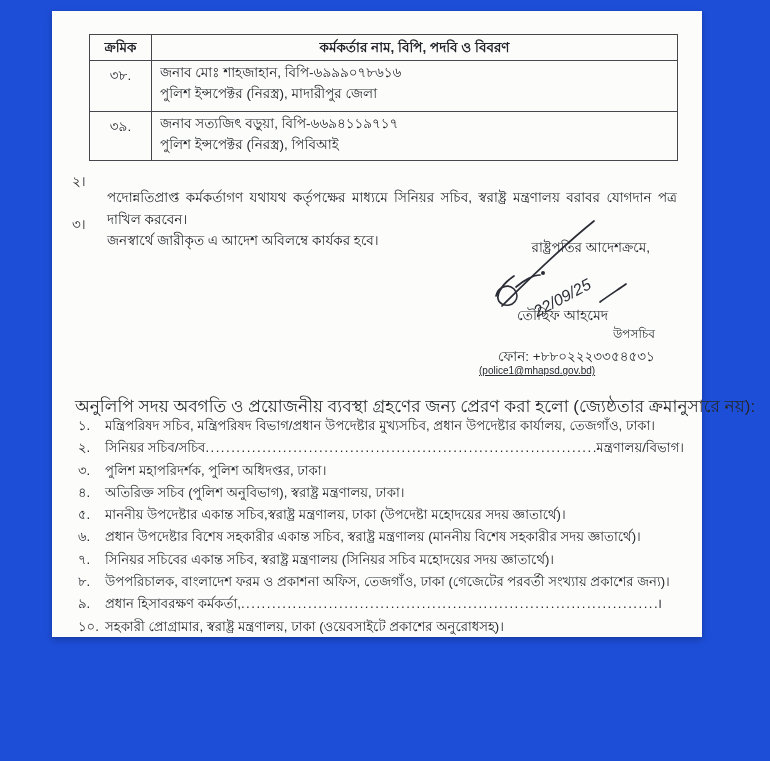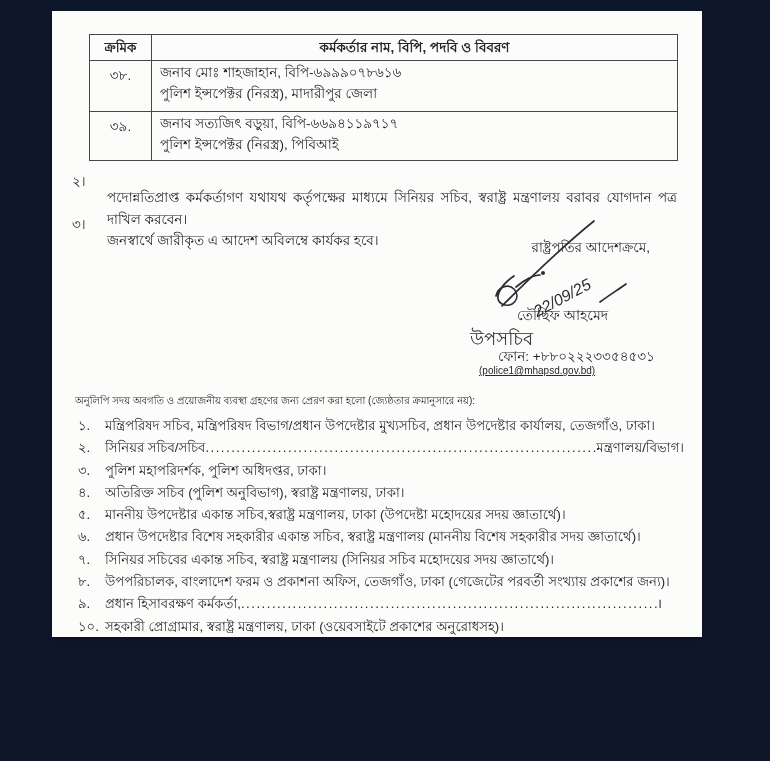--- a/index.html
+++ b/index.html
@@ -1,18 +1,18 @@
 <!DOCTYPE html>
 <html><head>
 <meta charset="utf-8">
 <style>
   html,body{margin:0;padding:0;}
   #canvas{
     position:relative;width:770px;height:761px;overflow:hidden;
-    background:#0f172a;
+    background:#1d4ed8;
     font-family:"Liberation Sans","DejaVu Sans",sans-serif;
     color:#26282d;
   }
   #paper{
     position:absolute;left:52px;top:11px;width:650px;height:626px;
     background:#fcfcfb;
     box-shadow:0 3px 7px rgba(0,0,0,.22),0 0 2px rgba(0,0,0,.10);
   }
   
   #officer-table{
@@ -37,25 +37,25 @@
   .para .pnum{flex:none;width:35px;}
   .para .ptext{width:570px;text-align:justify;margin-top:16px;}
   #para-2{top:160px;}
   #para-3{top:203px;}
   
   .sig-byorder{position:absolute;top:226px;left:428px;width:170px;text-align:right;font-size:13.5px;}
   #sig-svg{position:absolute;top:235px;left:430px;width:170px;height:75px;overflow:visible;z-index:3;}
   #sig-svg path{fill:none;stroke:#2b2d36;stroke-width:1.7;stroke-linecap:round;}
   #sig-svg .date-txt{font-size:16px;font-style:italic;fill:#2b2d36;font-family:"Liberation Sans",sans-serif;}
   .sig-name{position:absolute;top:293px;left:418px;width:185px;text-align:center;font-size:14px;}
-  .sig-title{position:absolute;top:314px;left:418px;width:185px;text-align:left;font-size:18px;}
+  .sig-title{position:absolute;top:314px;left:418px;width:185px;text-align:right;font-size:12px;}
   .sig-phone{position:absolute;top:335px;left:446px;font-size:13.5px;white-space:nowrap;}
   .sig-email{position:absolute;top:354px;left:427px;font-size:10px;text-decoration:underline;white-space:nowrap;}
   
-  .dist-intro{position:absolute;top:382px;left:23px;width:625px;font-size:10px;white-space:nowrap;}
+  .dist-intro{position:absolute;top:382px;left:23px;width:625px;font-size:17px;white-space:nowrap;}
   #dist-list{position:absolute;top:404px;left:26px;width:622px;}
   .dist-item{display:flex;height:22.3px;font-size:13.2px;line-height:22.3px;white-space:nowrap;}
   .dist-item .inum{flex:none;width:27px;}
   .dist-item .itext{overflow:visible;}
   .dist-item .leader{flex:1 1 auto;overflow:hidden;letter-spacing:1.5px;}
   #dist-item-2{width:606px;}
   #dist-item-9{width:584px;}
   .tail{flex:none;}
 </style>
 </head>

